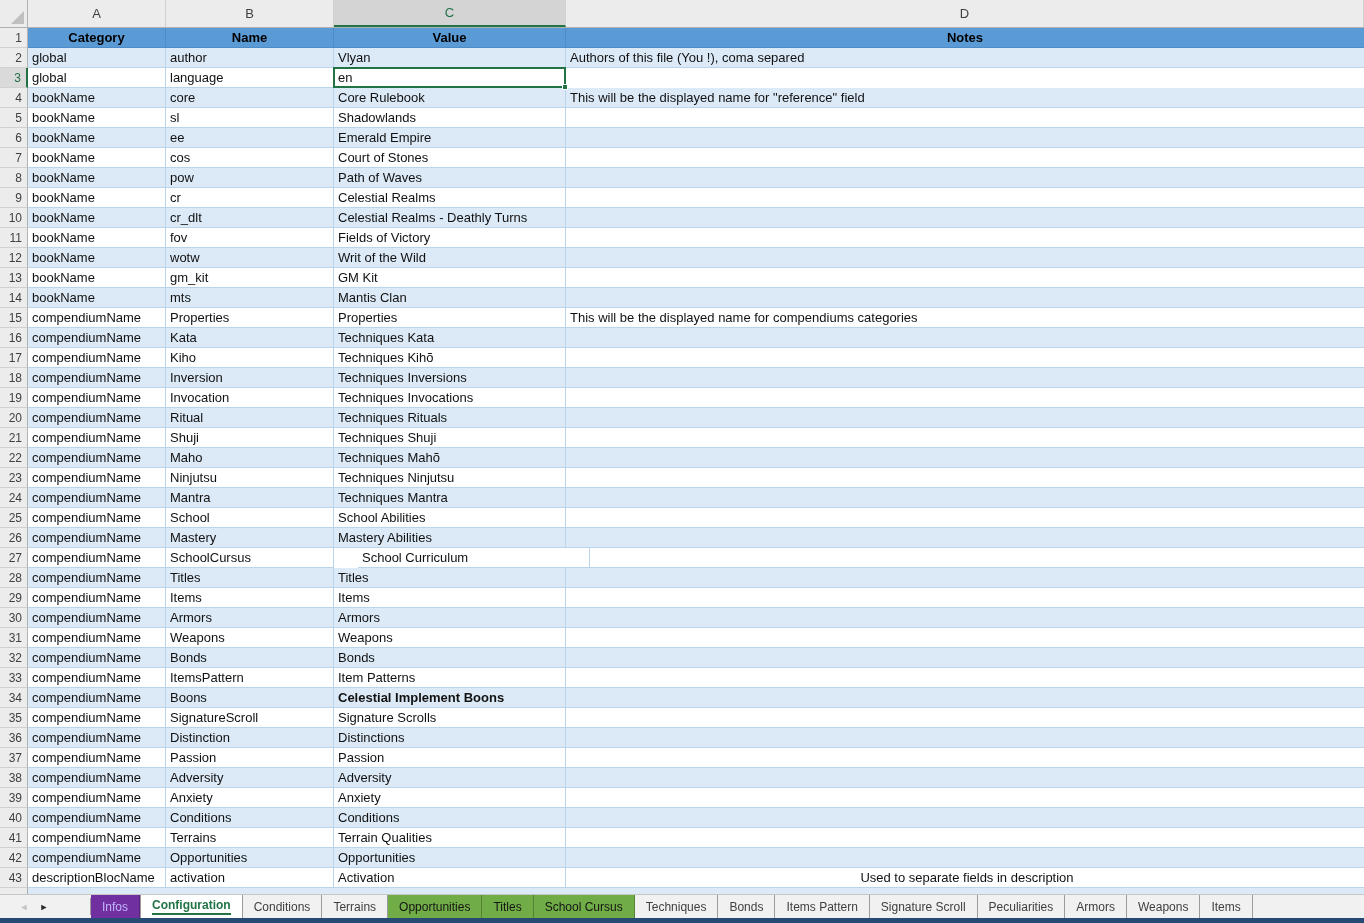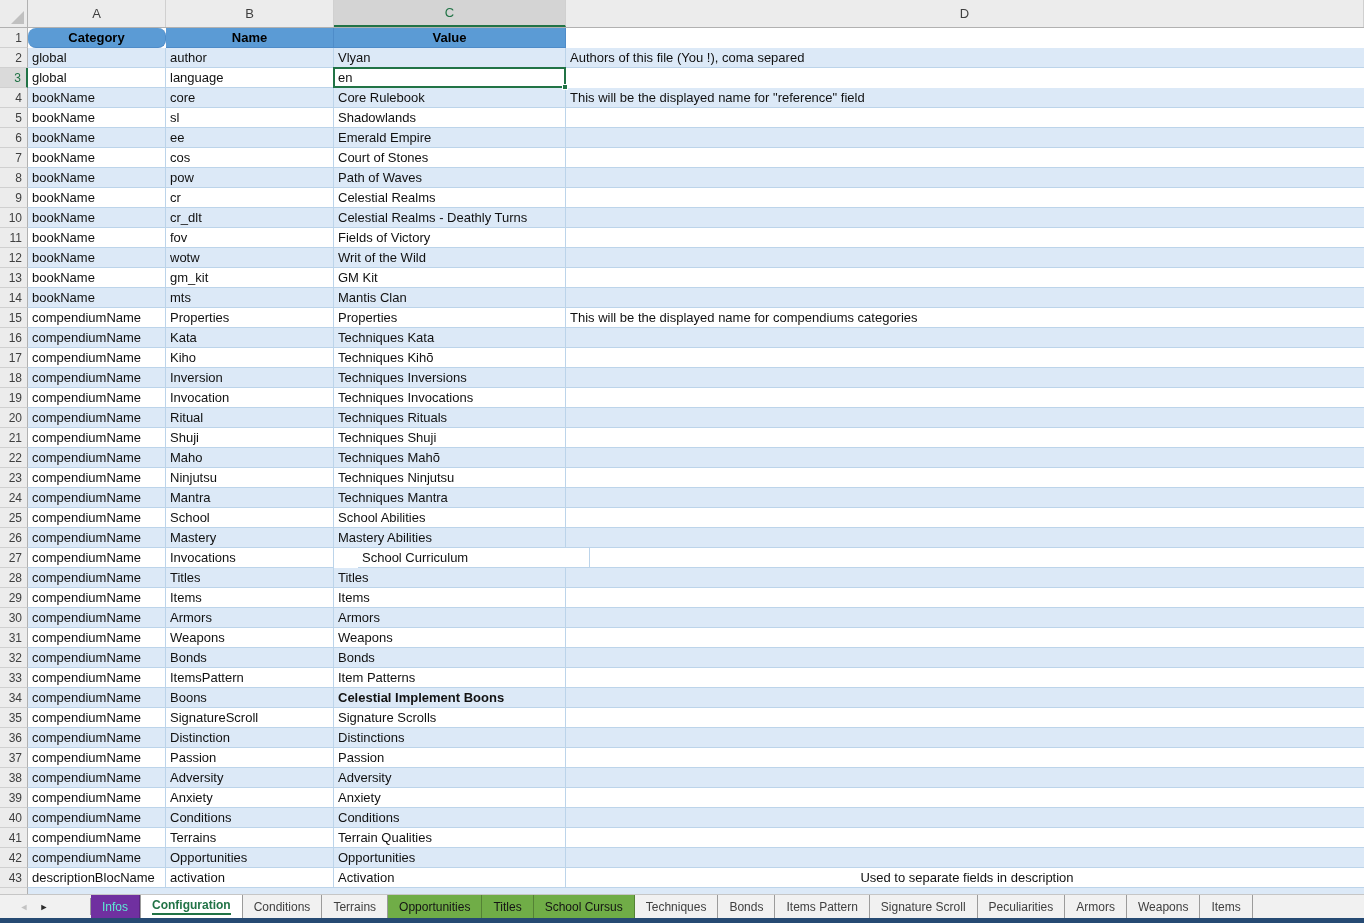--- a/index.html
+++ b/index.html
@@ -42,21 +42,21 @@
 
   
   .sheet-bar { height:24px; background:#f1f1f1; border-top:1px solid #c6c6c6;
     display:flex; align-items:stretch; font-size:12px; color:#404040; overflow:hidden; }
   .nav { width:20px; display:flex; align-items:center; justify-content:center; font-size:9px; color:#2b2b2b; cursor:pointer; }
   .nav.first { margin-left:14px; }
   .nav.disabled { color:#c3c3c3; }
   .leading-sep { width:1px; background:#9b9b9b; margin:3px 0 3px 36px; }
   .tab { display:flex; align-items:center; padding:0 11px; border-right:1px solid #9b9b9b; cursor:pointer; white-space:nowrap; }
   .tab .lbl { display:inline-block; line-height:14px; }
-  .tab.purple { background:var(--tab-purple); color:#5eead4; border-right-color:#5a2580; }
+  .tab.purple { background:var(--tab-purple); color:#c4b5fd; border-right-color:#5a2580; }
   .tab.active { background:#fff; border-left:1px solid #9b9b9b; font-weight:700; color:var(--sel-green); }
   .tab.active .lbl { border-bottom:2px solid var(--sel-green); padding-bottom:1px; }
   .tab.green { background:var(--tab-green); color:#141414; border-right-color:#548235; }
 
   .bottom-strip { height:5px; background:var(--window-strip); }
 </style>
 </head>
 <body>
 
 <div id="app">
@@ -69,28 +69,31 @@
   <div class="col-hdr" style="width: 138px; min-width: 138px;">A</div>
       <div class="col-hdr" style="width: 168px; min-width: 168px;">B</div>
       <div class="col-hdr sel" style="width: 232px; min-width: 232px;">C</div>
       <div class="col-hdr" style="flex: 1 1 0%;">D</div>
     </div>
 
   <div id="grid-rows">
 
   <div class="row hdr-row">
         <div class="row-hdr">1</div>
-        <div class="cell col-a" style="width: 138px; min-width: 138px; border-radius: 8px;">
+        <div class="cell col-a" style="width: 138px; min-width: 138px;">
           <span>Category</span>
         </div>
         <div class="cell col-b" style="width: 168px; min-width: 168px;">
           <span>Name</span>
         </div>
         <div class="cell col-c" style="width: 232px; min-width: 232px;">
           <span>Value</span>
+        </div>
+        <div class="cell col-d" style="flex: 1 1 0%; border-right: none;">
+          <span>Notes</span>
         </div>
       </div>
       <div class="row banded">
         <div class="row-hdr">2</div>
         <div class="cell col-a" style="width: 138px; min-width: 138px;">
           <span>global</span>
         </div>
         <div class="cell col-b" style="width: 168px; min-width: 168px;">
           <span>author</span>
         </div>
@@ -458,21 +461,21 @@
         <div class="cell col-d" style="flex: 1 1 0%; border-right: none;">
           <span></span>
         </div>
       </div>
       <div class="row">
         <div class="row-hdr">27</div>
         <div class="cell col-a" style="width: 138px; min-width: 138px;">
           <span>compendiumName</span>
         </div>
         <div class="cell col-b" style="width: 168px; min-width: 168px;">
-          <span>Invocations</span>
+          <span>SchoolCursus</span>
         </div>
         <div class="cell col-c" style="width: 232px; min-width: 232px; margin-left: 24px;">
           <span>School Curriculum</span>
         </div>
         <div class="cell col-d" style="flex: 1 1 0%; border-right: none;">
           <span></span>
         </div>
       </div>
       <div class="row banded">
         <div class="row-hdr">28</div>

